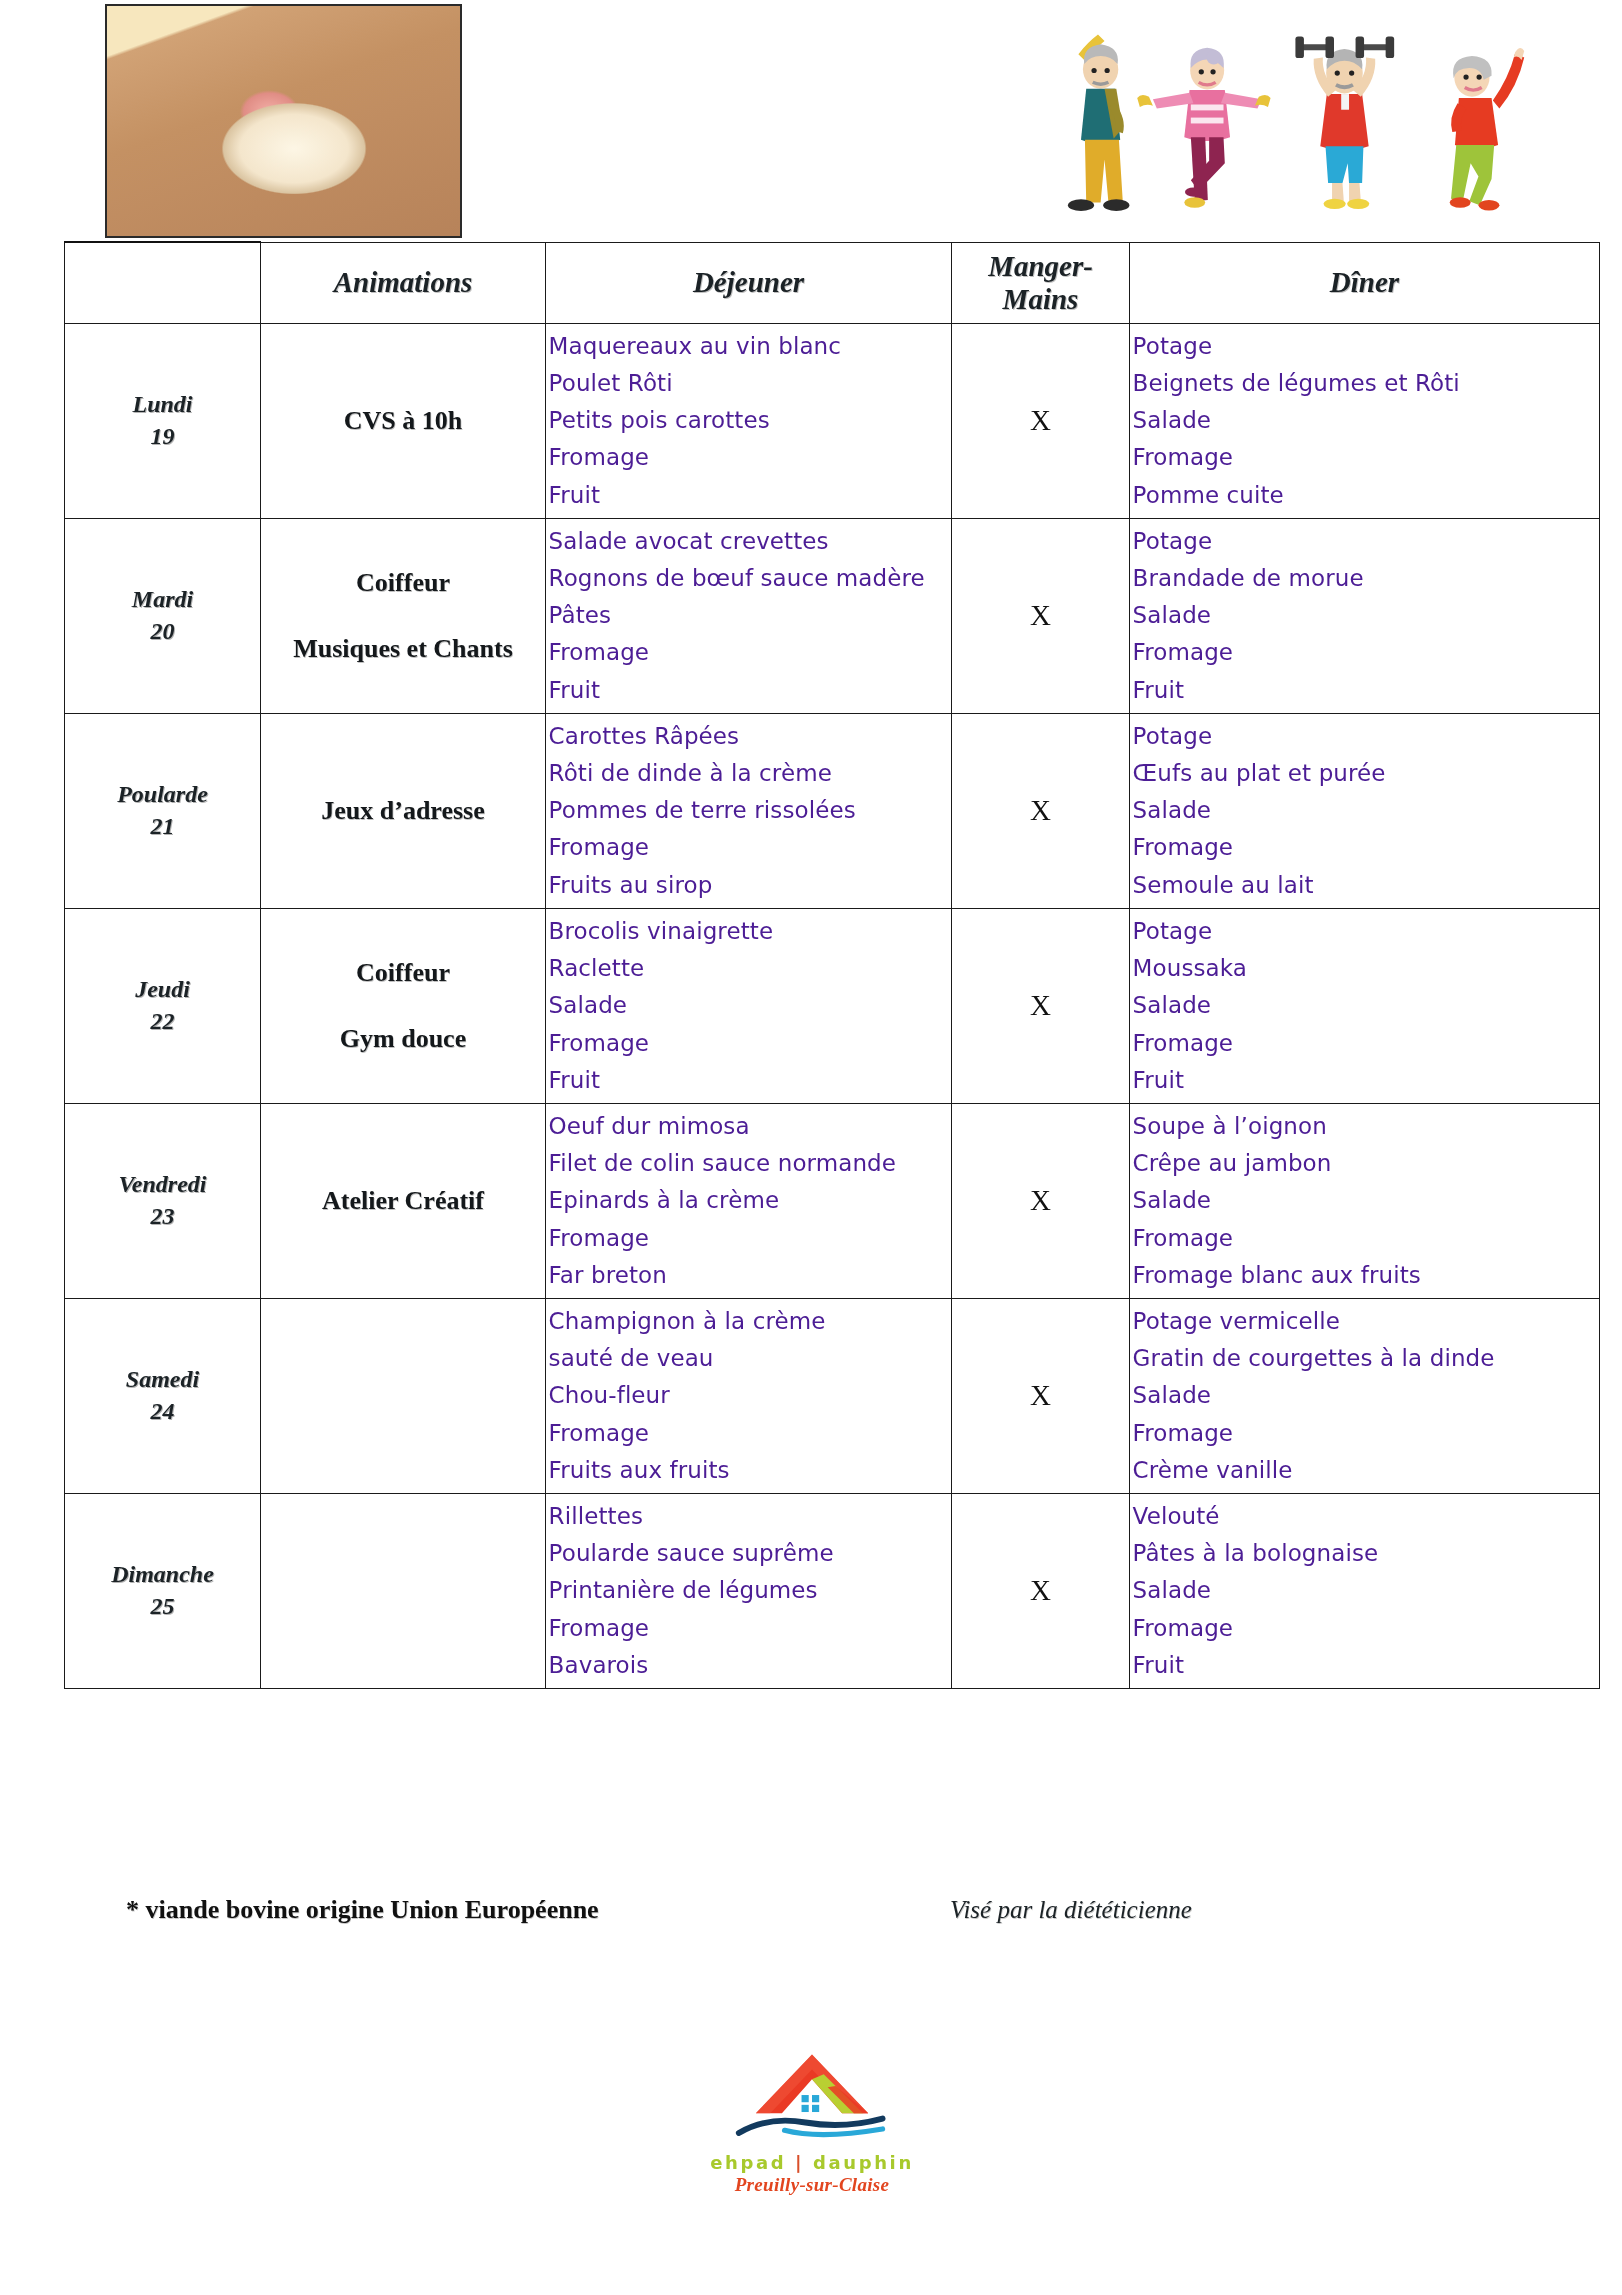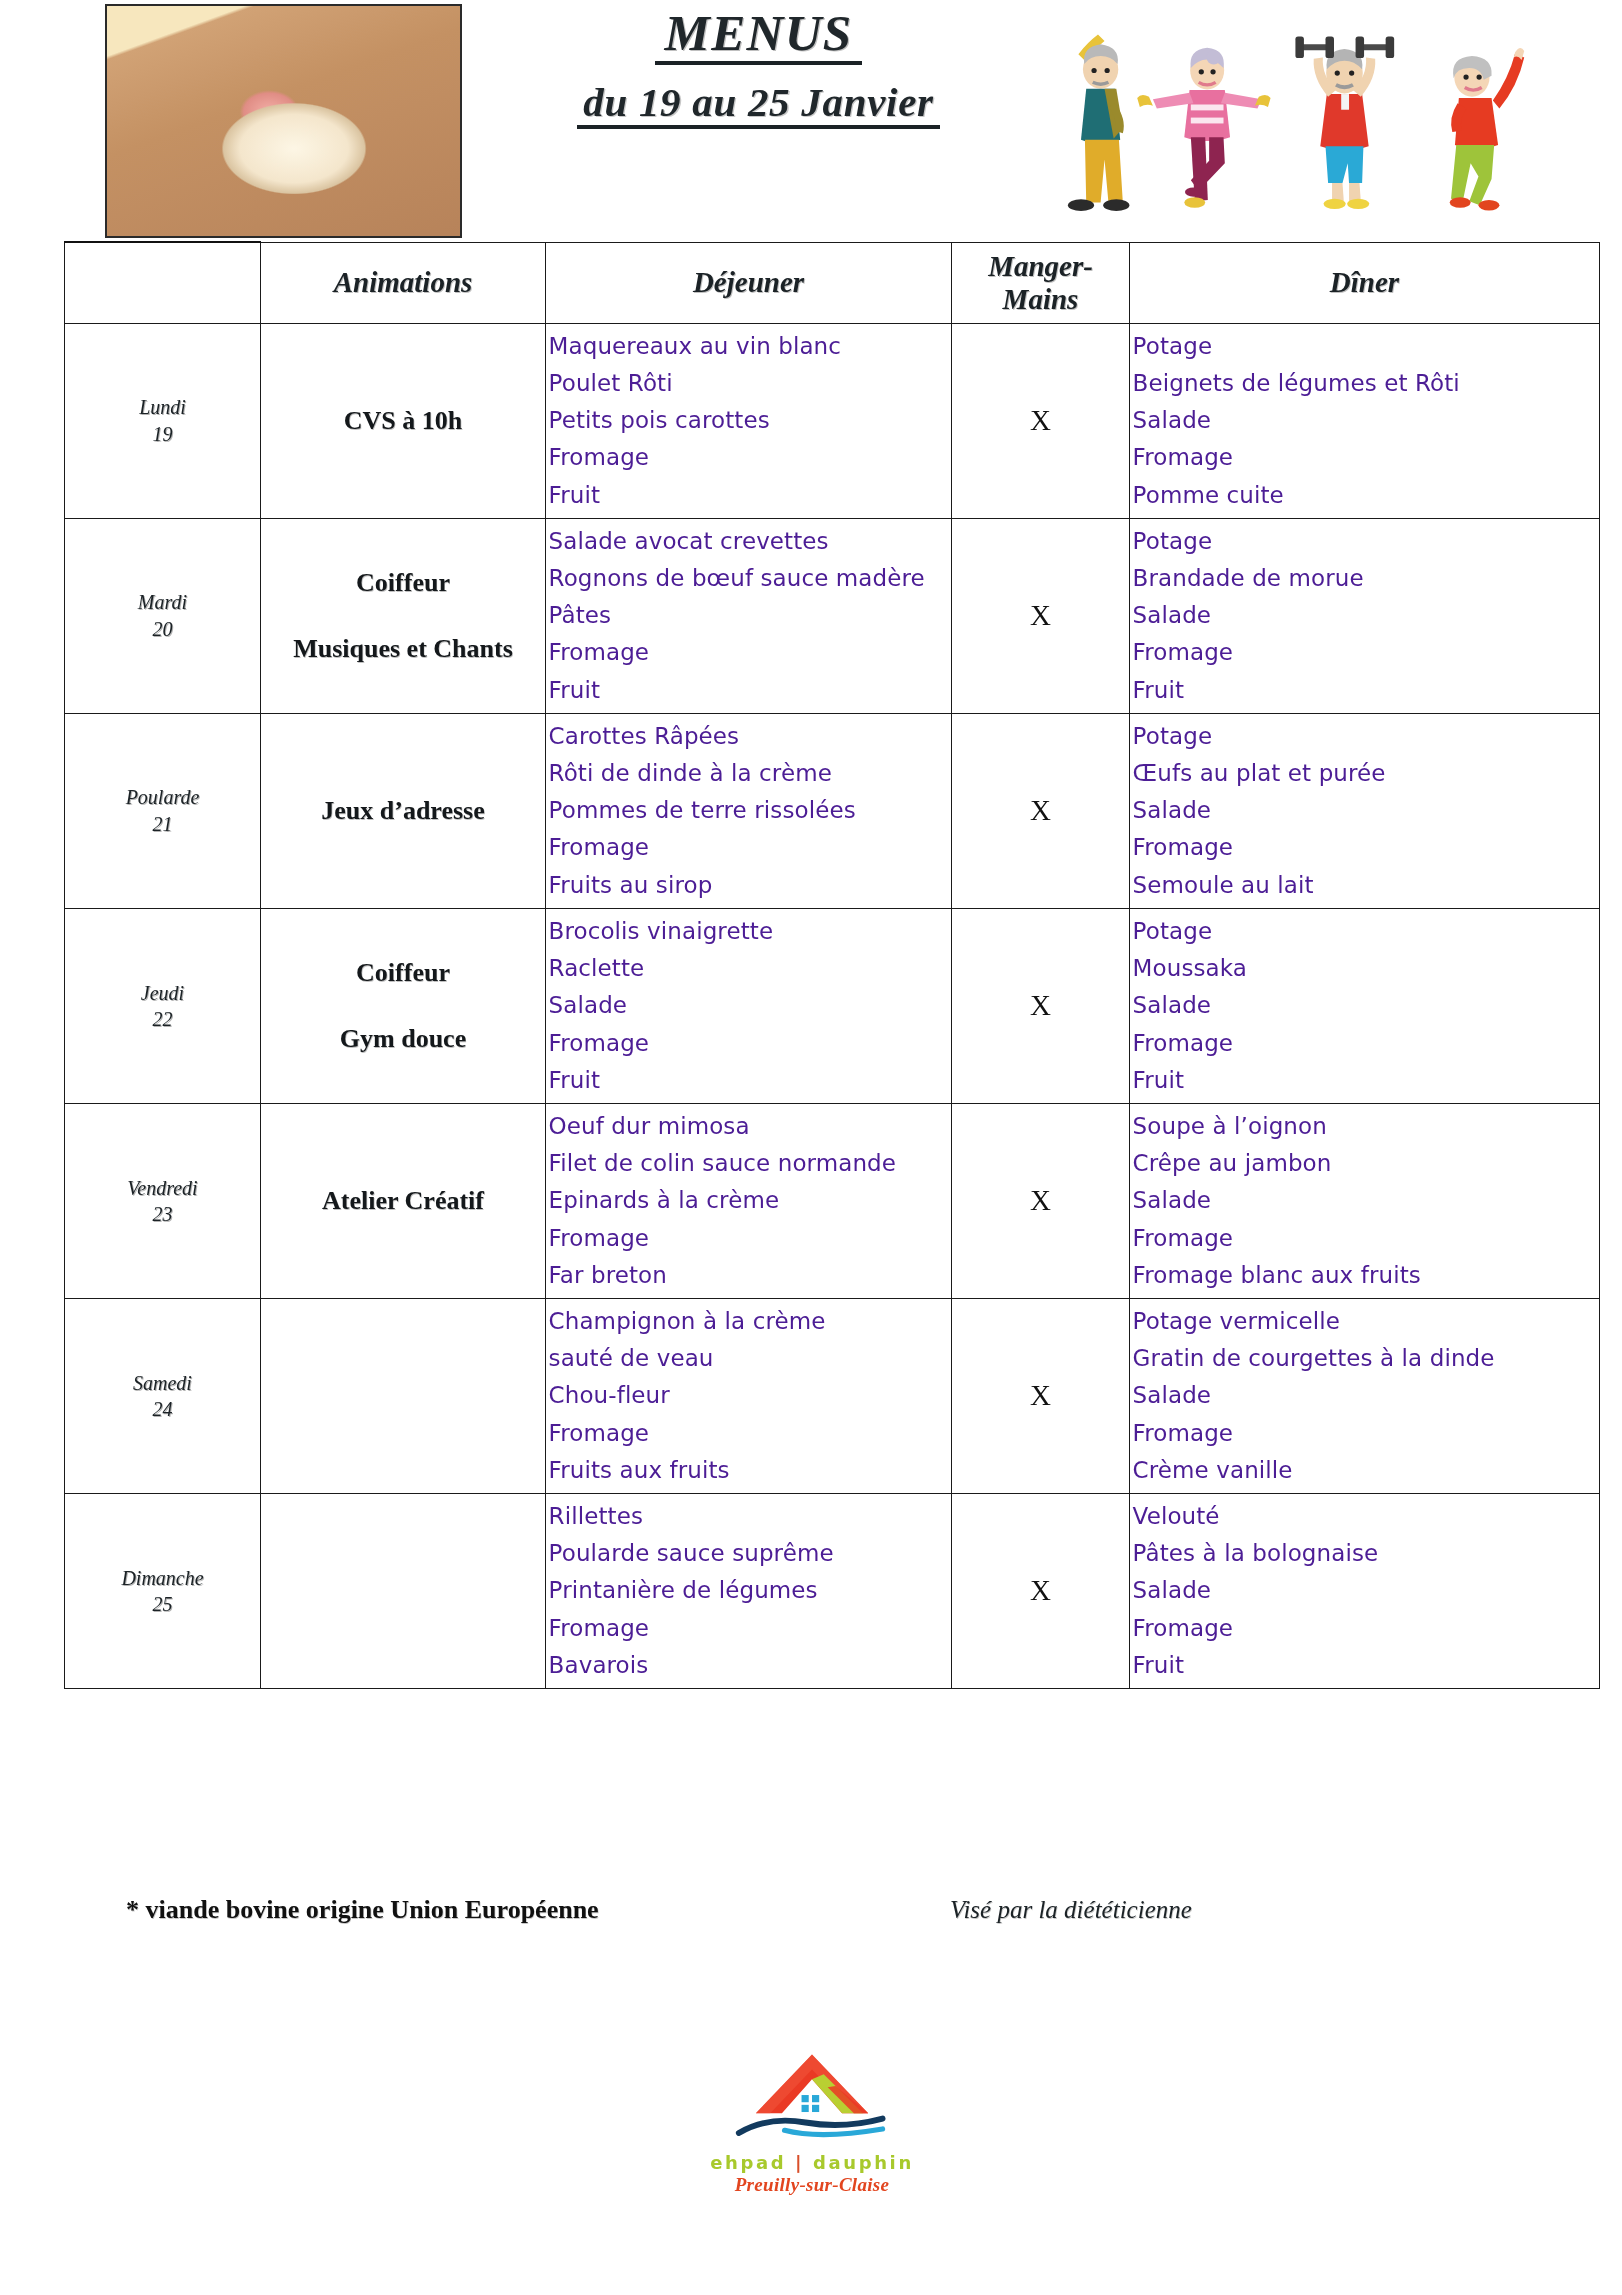--- a/index.html
+++ b/index.html
@@ -73,21 +73,21 @@
   thead th{
     height:72px;
     font-style:italic;font-weight:bold;font-size:29px;
     color:#1b2226;text-shadow:1px 0.7px 0 rgba(0,0,0,.25);
     text-align:center;line-height:1.12;
   }
   th.head-blank{border-top:2px solid #111;}
 
   td.day{
     text-align:center;
-    font-style:italic;font-weight:normal;font-size:20px;
+    font-style:italic;font-weight:bold;font-size:24px;
     color:#1b2226;text-shadow:1px 0.7px 0 rgba(0,0,0,.3);
     line-height:1.32;
   }
   td.anim{
     text-align:center;
     font-weight:bold;font-size:26px;
     color:#14181b;text-shadow:0.7px 0.5px 0 rgba(0,0,0,.25);
     line-height:1.7;
   }
   td.anim .gap{display:block;height:22px;}
@@ -141,24 +141,20 @@
     color:#e2451f;letter-spacing:0.3px;
   }
 </style>
 </head>
 <body>
 
 <div class="header">
 
   <div class="food-photo"></div>
 
-  <div class="title-block">
-    <div><span class="title-main">MENUS</span></div>
-    <div><span class="title-sub">du 19 au 25 Janvier</span></div>
-  </div>
 
   <div class="figures">
     <svg width="523" height="216" viewBox="0 0 800 330" xmlns="http://www.w3.org/2000/svg">
 
       <g>
         <path d="M48 75 q14 -18 30 -30 l10 10 q-18 14 -28 32 z" fill="#e8c33a"></path>
         <ellipse cx="82" cy="98" rx="27" ry="30" fill="#f0d3b0"></ellipse>
         <path d="M57 90 q-4 -26 25 -30 q30 4 26 30 q-10 -12 -26 -12 q-16 0 -25 12 z" fill="#b9b9b9"></path>
         <circle cx="72" cy="100" r="4" fill="#222"></circle>
           <circle cx="92" cy="100" r="4" fill="#222"></circle>

